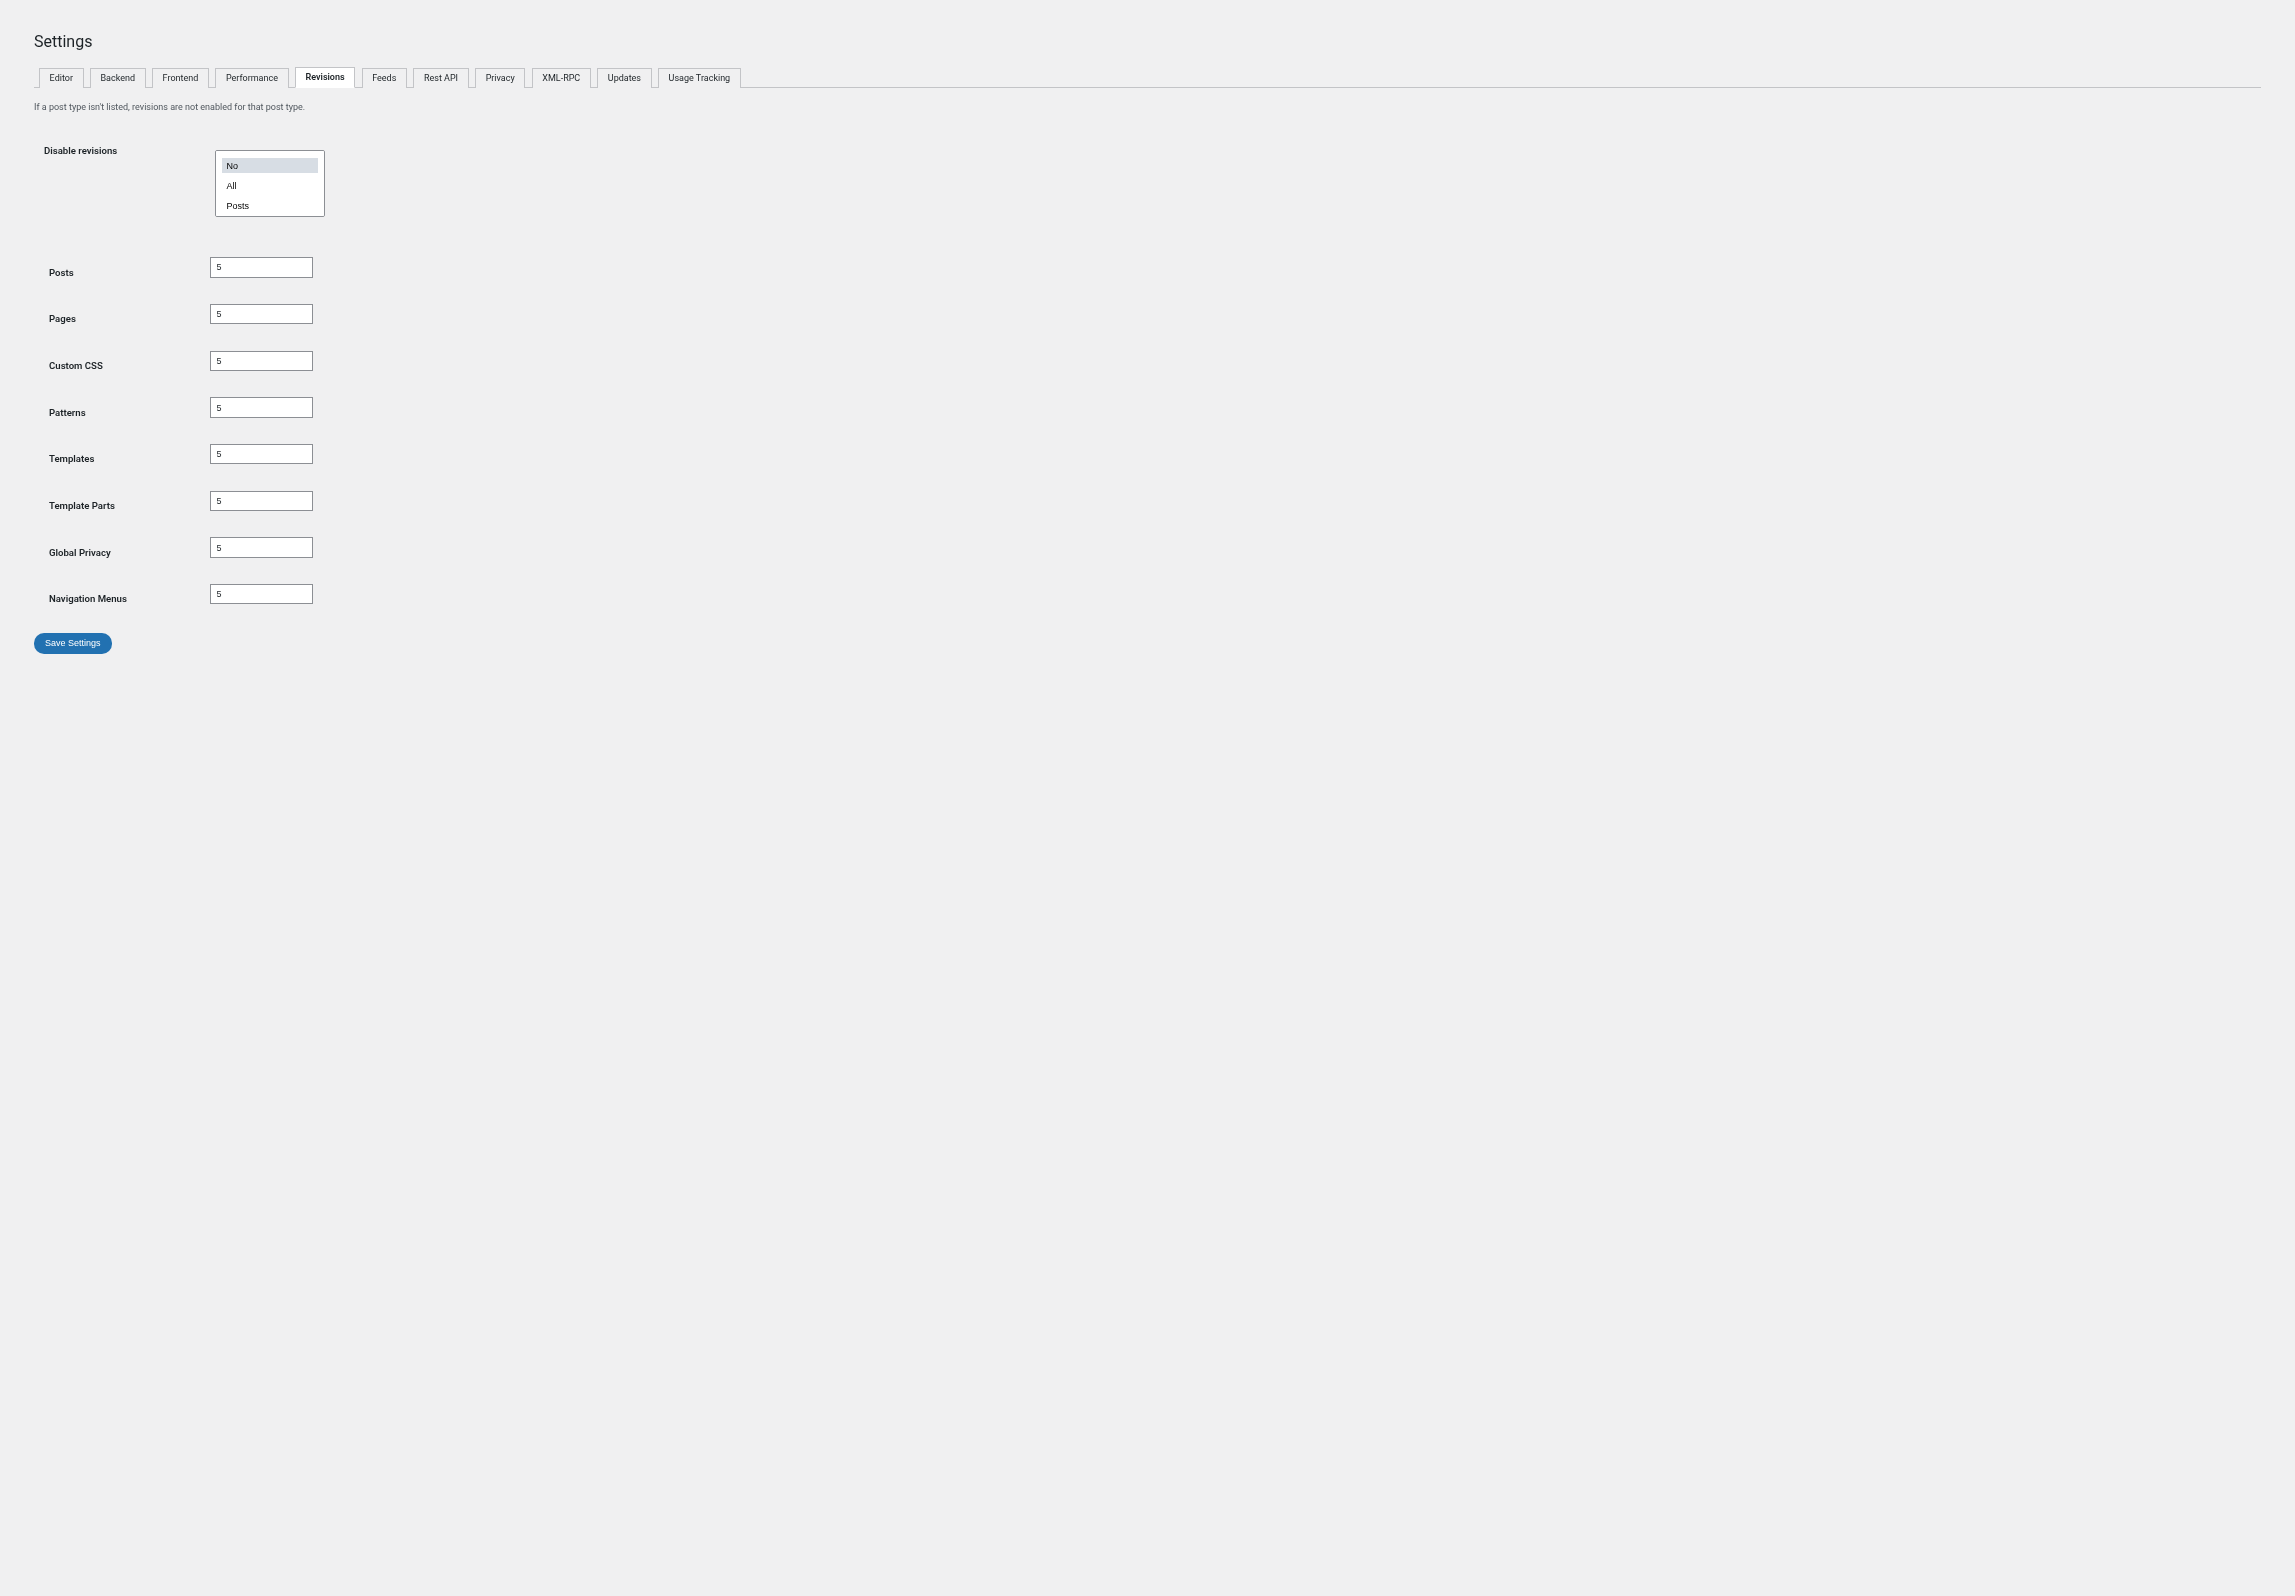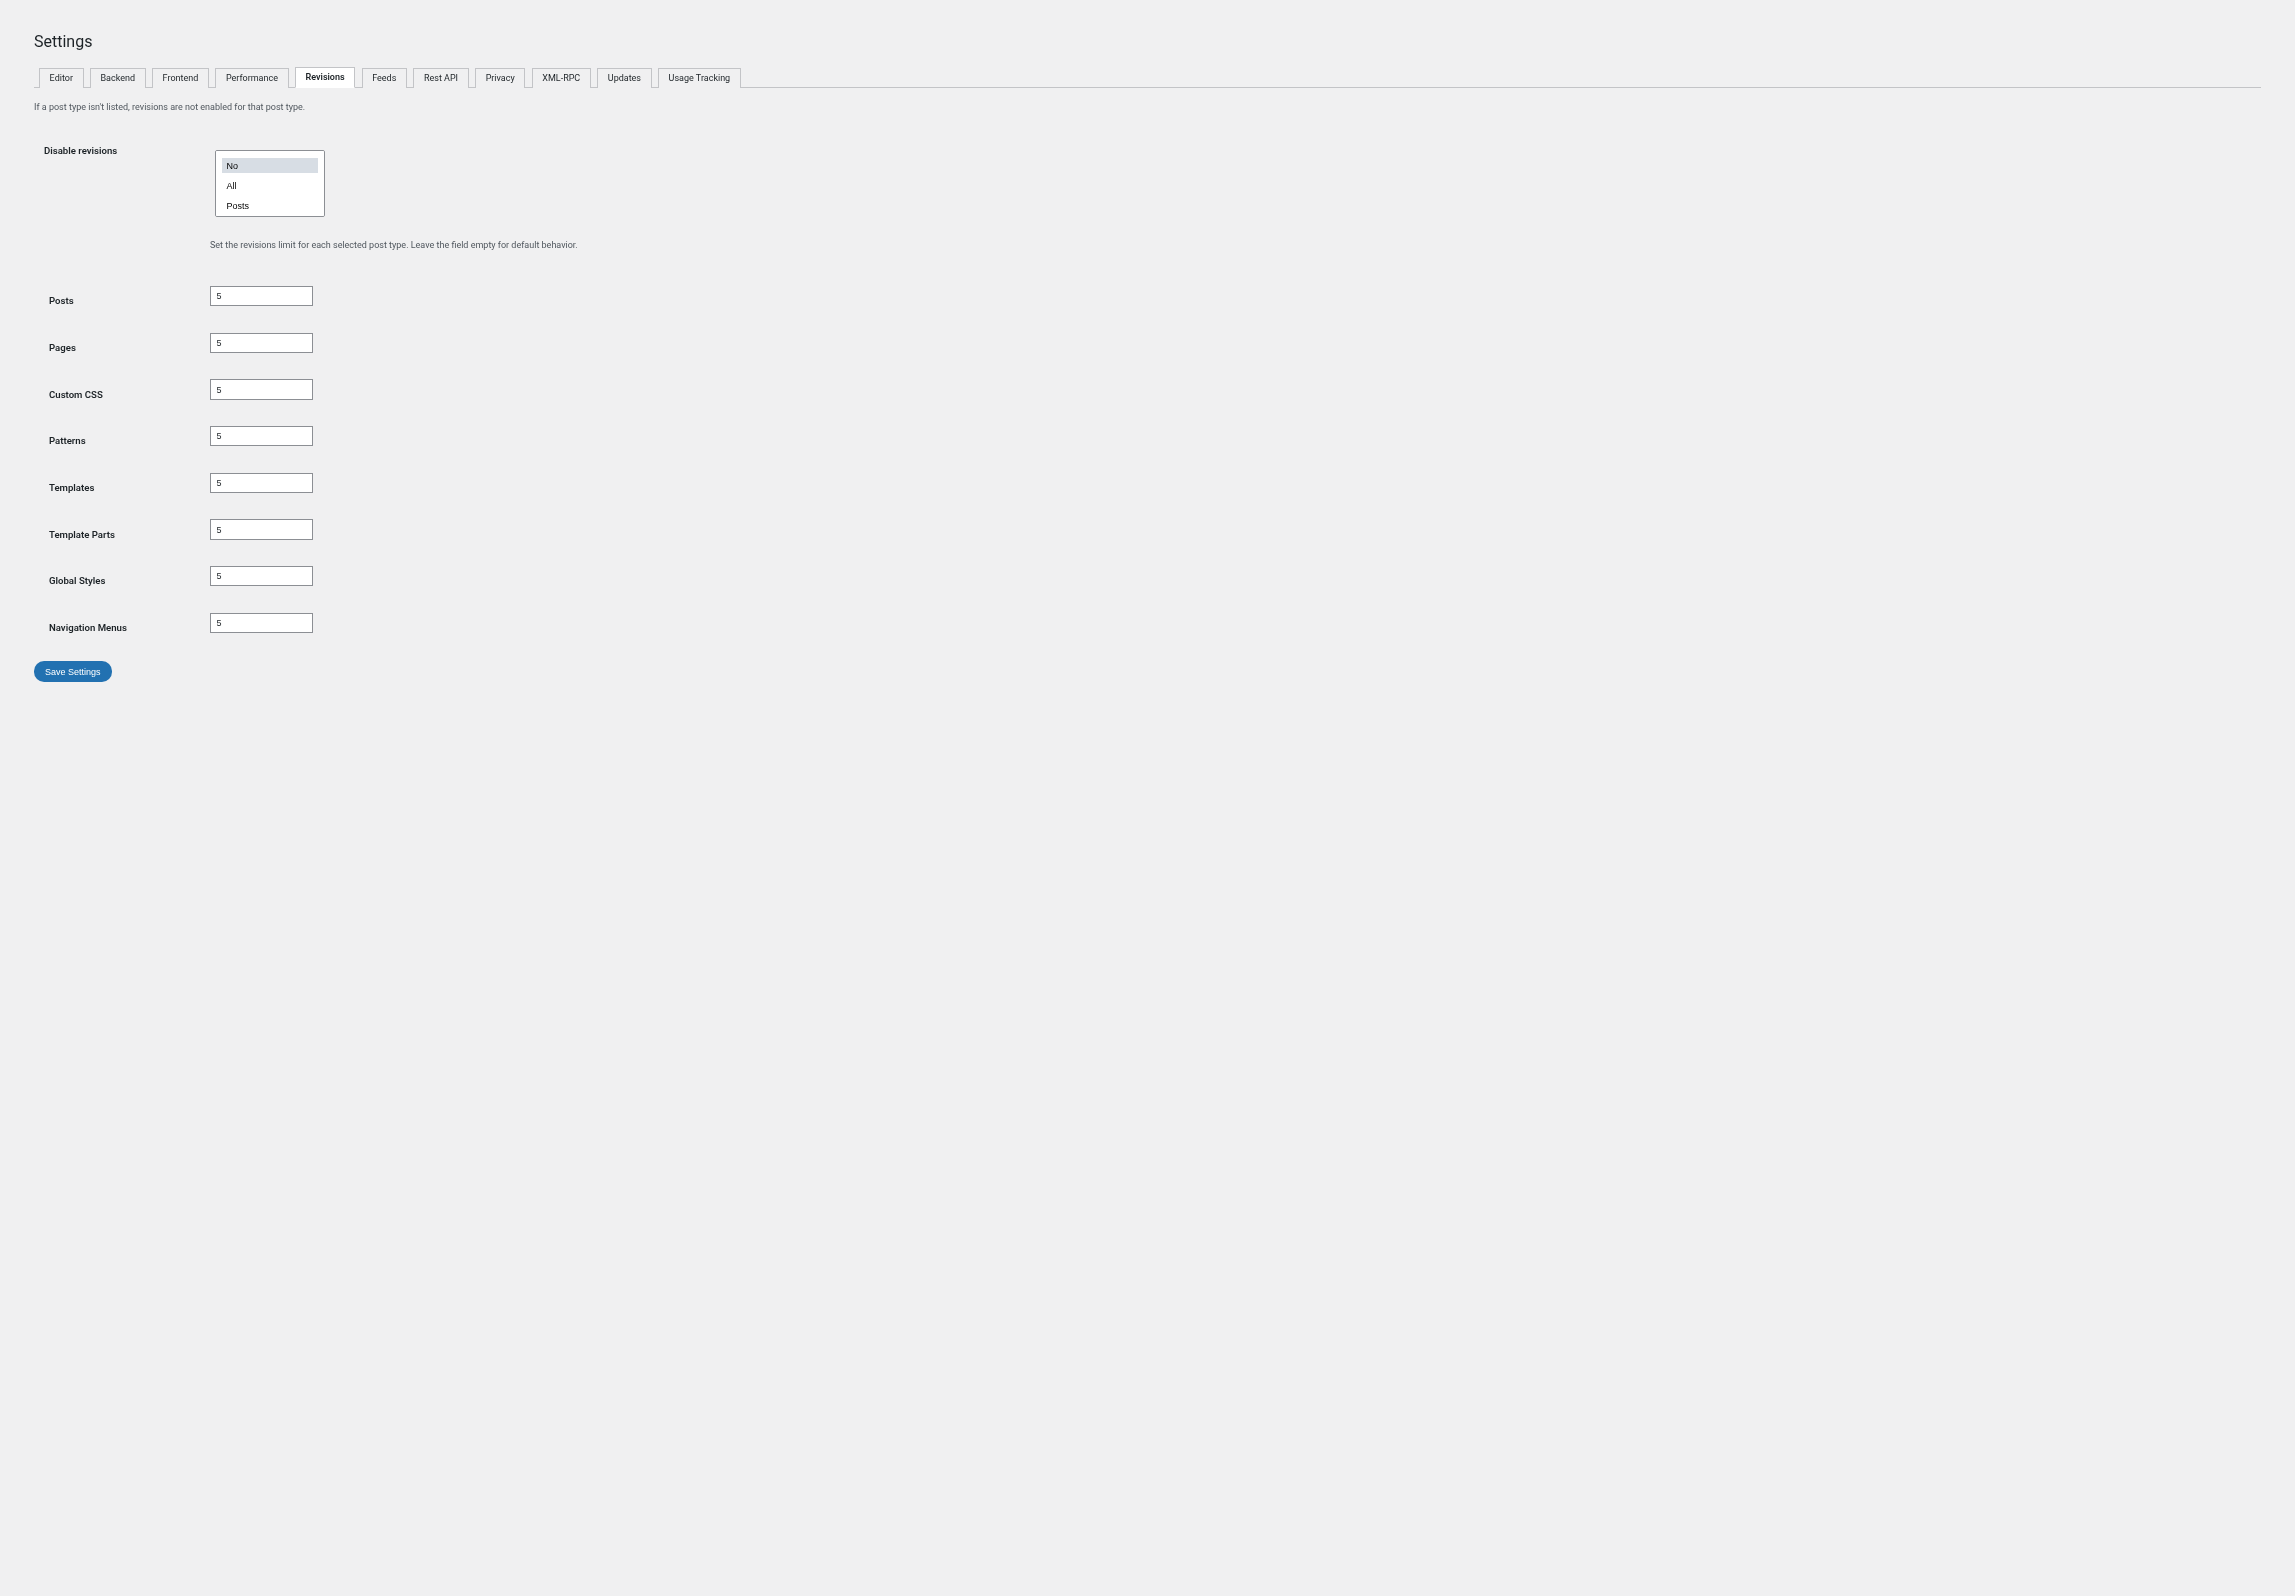--- a/index.html
+++ b/index.html
@@ -156,21 +156,20 @@
     <div class="label-col">Disable revisions</div>
     <div class="field-col">
       <div class="multiselect-wrapper">
         <select multiple="" size="4" id="disable-revisions-select">
         <option value="No">No</option>
             <option value="All">All</option>
             <option value="Posts">Posts</option>
             <option value="Pages">Pages</option>
           </select>
       </div>
-      <p class="revision-limit-desc" style="margin-top: 13.7px;">Set the revisions limit for each selected post type. Leave the field empty for default behavior.</p>
     </div>
   </div>
 
   <div id="fields-container">
       <div class="field-row">
         <div class="field-row-label">Posts</div>
         <input type="number" class="number-input" value="5" style="">
       </div>
       <div class="field-row">
         <div class="field-row-label">Pages</div>
@@ -186,21 +185,21 @@
       </div>
       <div class="field-row">
         <div class="field-row-label">Templates</div>
         <input type="number" class="number-input" value="5" style="">
       </div>
       <div class="field-row">
         <div class="field-row-label">Template Parts</div>
         <input type="number" class="number-input" value="5" style="">
       </div>
       <div class="field-row">
-        <div class="field-row-label">Global Styles</div>
+        <div class="field-row-label">Global Privacy</div>
         <input type="number" class="number-input" value="5" style="">
       </div>
       <div class="field-row">
         <div class="field-row-label">Navigation Menus</div>
         <input type="number" class="number-input" value="5" style="">
       </div>
     </div>
 
 </div>
 

